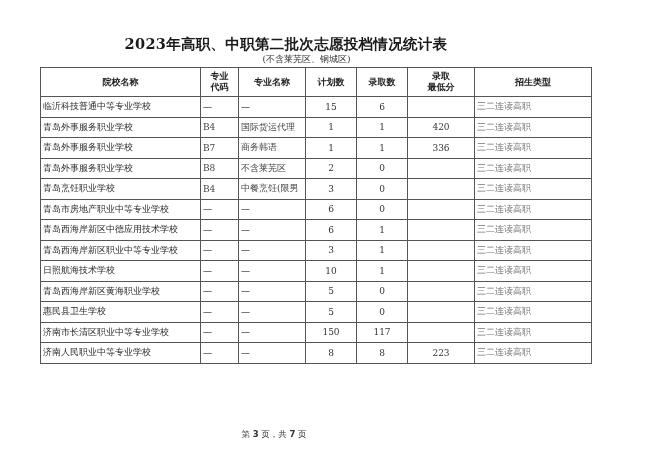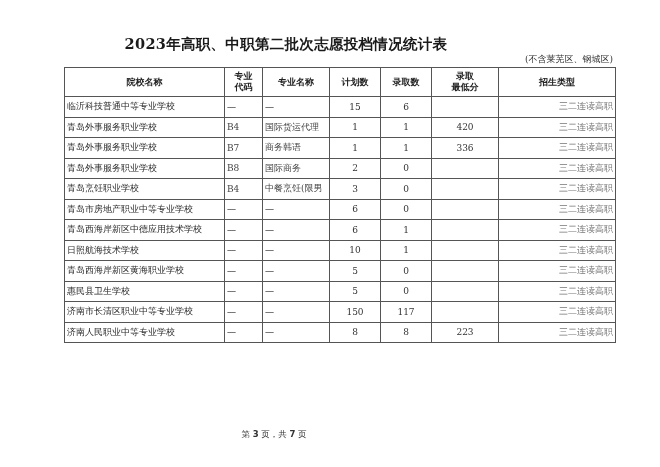--- a/index.html
+++ b/index.html
@@ -6,40 +6,40 @@
   body {
     width: 660px; height: 467px; background: #ffffff; position: relative;
     font-family: "DejaVu Serif", "Liberation Serif", serif; color: #222;
     overflow: hidden;
   }
   .title {
     position: absolute; left: 0; top: 35px; width: 572px; text-align: center;
     font-size: 14.5px; font-weight: bold; color: #1a1a1a; letter-spacing: 0.3px;
   }
   .subtitle {
-    position: absolute; left: 0; top: 53px; width: 613px; text-align: right;
+    position: absolute; left: 0; top: 53px; width: 613px; text-align: center;
     font-size: 9px; color: #333;
   }
   table.grid {
-    position: absolute; left: 64px; top: 67px;
+    position: absolute; left: 40px; top: 67px;
     border-collapse: collapse; table-layout: fixed;
     width: 551px;
   }
   table.grid td, table.grid th {
     border: 1px solid #555; padding: 0 2px; font-size: 9px; height: 19.5px;
     white-space: nowrap; overflow: hidden; font-weight: normal;
   }
   table.grid th {
     height: 28px; font-weight: bold; text-align: center; font-size: 9px; color: #222;
     line-height: 11px;
   }
   table.grid td.c-name { text-align: left; color: #2a2a2a; }
   table.grid td.c-code, table.grid td.c-major { text-align: left; color: #444; }
   table.grid td.c-num { text-align: center; color: #333; }
-  table.grid td.c-type { text-align: right; color: #777; }
+  table.grid td.c-type { text-align: left; color: #777; }
   .dash { color: #999; letter-spacing: -1px; }
   .footer {
     position: absolute; left: 0; top: 429px; width: 548px; text-align: center;
     font-size: 8.5px; color: #333;
   }
   .footer b { font-family: "DejaVu Sans", "Liberation Sans", sans-serif; font-weight: bold; }
 </style>
 </head>
 <body>
 
@@ -91,21 +91,21 @@
         <td class="c-code">B7</td>
         <td class="c-major">商务韩语</td>
         <td class="c-num">1</td>
         <td class="c-num">1</td>
         <td class="c-num">336</td>
         <td class="c-type">三二连读高职</td>
       </tr>
       <tr>
         <td class="c-name">青岛外事服务职业学校</td>
         <td class="c-code">B8</td>
-        <td class="c-major">国际商务</td>
+        <td class="c-major">不含莱芜区</td>
         <td class="c-num">2</td>
         <td class="c-num">0</td>
         <td class="c-num"></td>
         <td class="c-type">三二连读高职</td>
       </tr>
       <tr>
         <td class="c-name">青岛烹饪职业学校</td>
         <td class="c-code">B4</td>
         <td class="c-major">中餐烹饪(限男</td>
         <td class="c-num">3</td>
@@ -120,20 +120,29 @@
         <td class="c-num">6</td>
         <td class="c-num">0</td>
         <td class="c-num"></td>
         <td class="c-type">三二连读高职</td>
       </tr>
       <tr>
         <td class="c-name">青岛西海岸新区中德应用技术学校</td>
         <td class="c-code dash">----</td>
         <td class="c-major dash">----</td>
         <td class="c-num">6</td>
+        <td class="c-num">1</td>
+        <td class="c-num"></td>
+        <td class="c-type">三二连读高职</td>
+      </tr>
+      <tr>
+        <td class="c-name">青岛西海岸新区职业中等专业学校</td>
+        <td class="c-code dash">----</td>
+        <td class="c-major dash">----</td>
+        <td class="c-num">3</td>
         <td class="c-num">1</td>
         <td class="c-num"></td>
         <td class="c-type">三二连读高职</td>
       </tr>
       <tr>
         <td class="c-name">日照航海技术学校</td>
         <td class="c-code dash">----</td>
         <td class="c-major dash">----</td>
         <td class="c-num">10</td>
         <td class="c-num">1</td>

